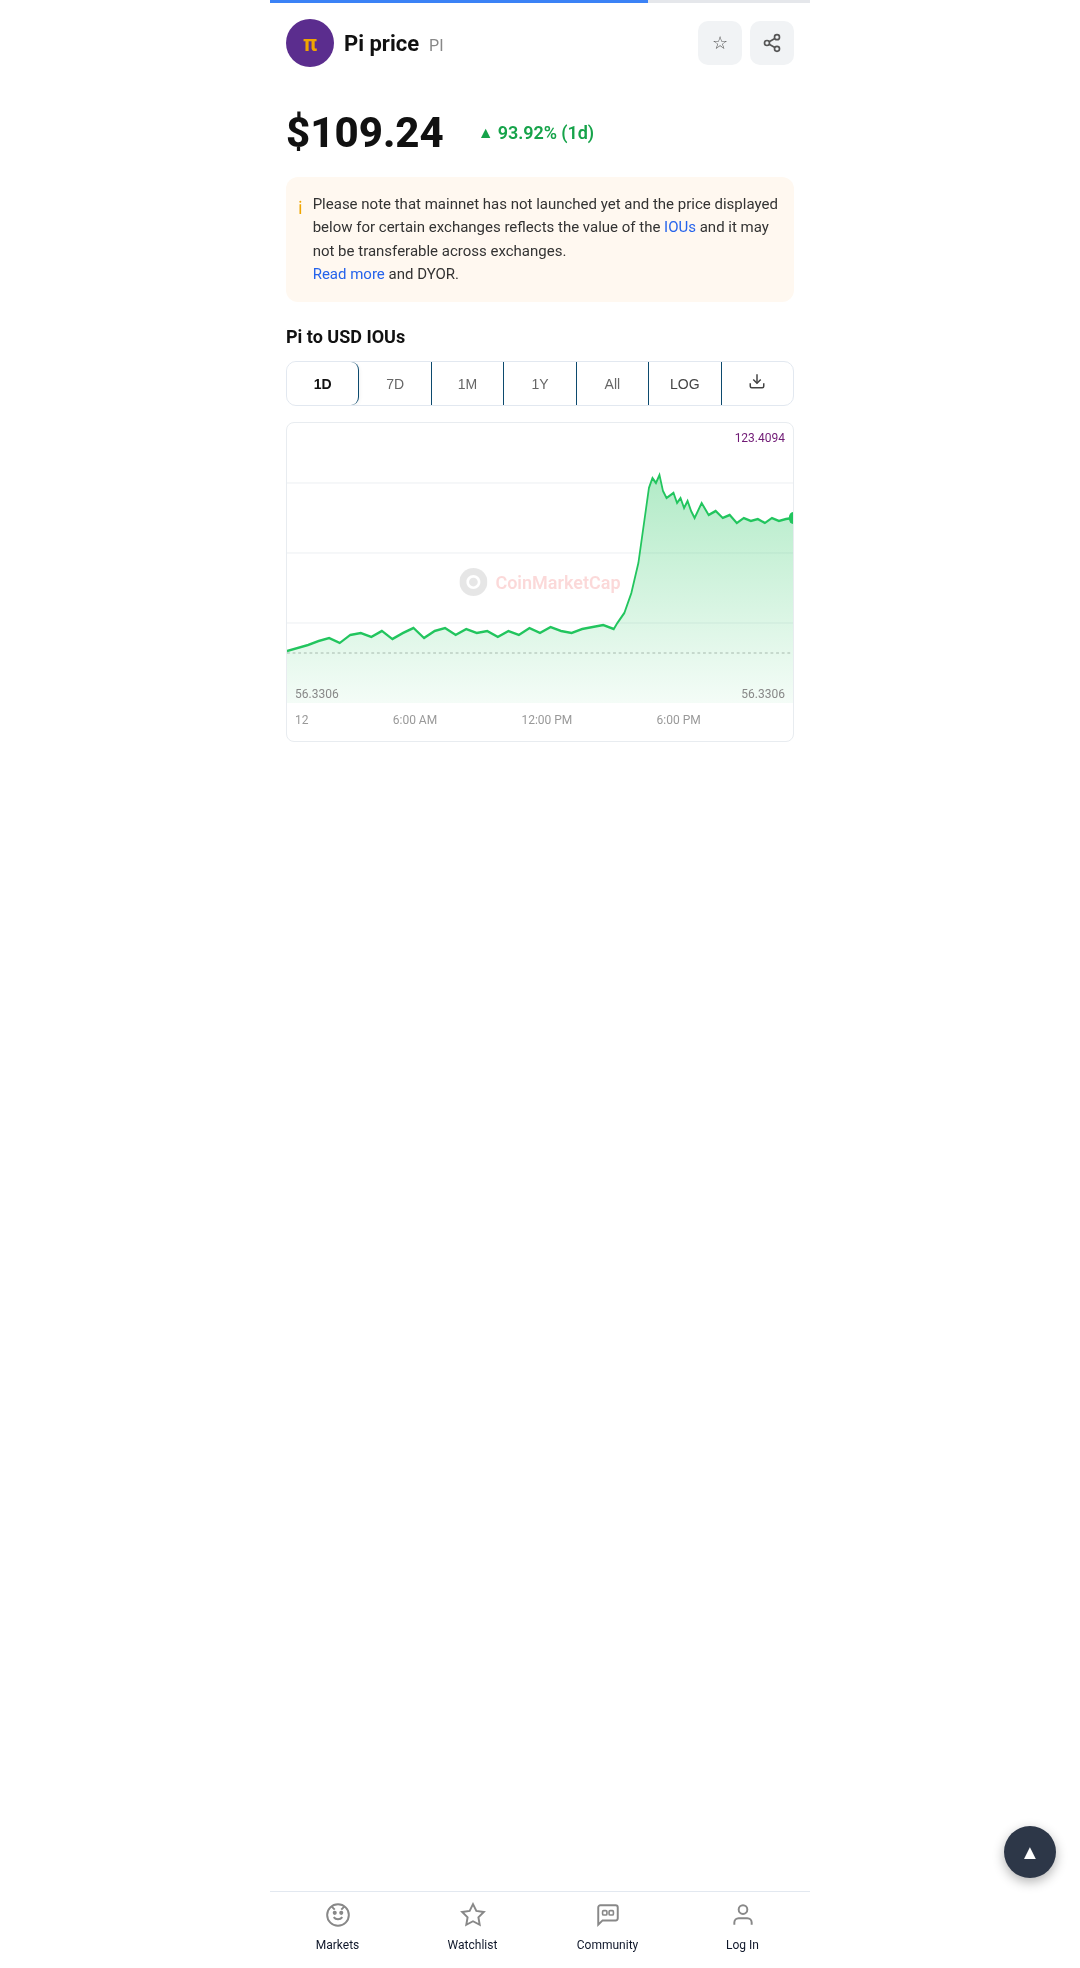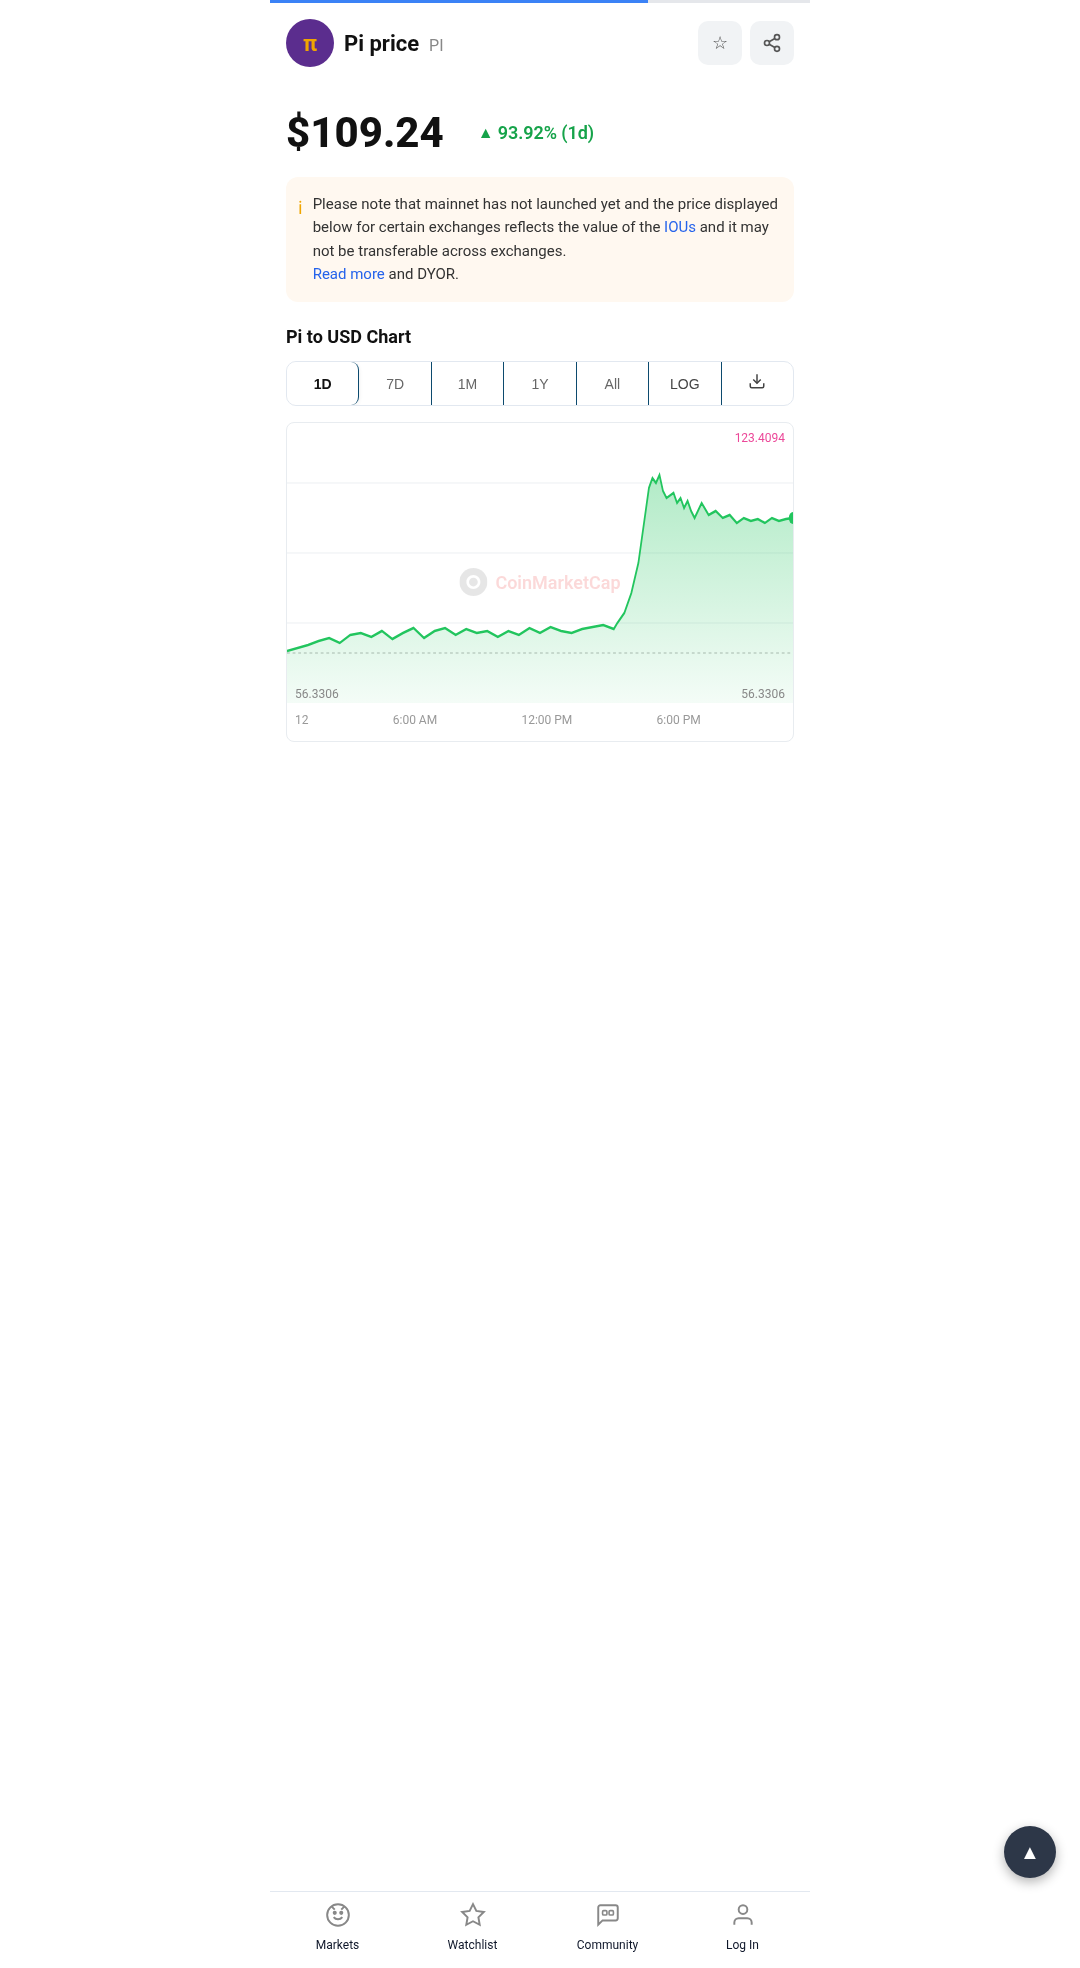--- a/index.html
+++ b/index.html
@@ -184,21 +184,21 @@
       border: 1px solid #e8ecf0;
       border-radius: 8px;
       overflow: hidden;
       background: #fff;
     }
     .chart-label-top {
       position: absolute;
       top: 8px;
       right: 8px;
       font-size: 12px;
-      color: #ec4899;
+      color: #701a75;
     }
     .chart-label-bottom {
       position: absolute;
       bottom: 40px;
       left: 8px;
       font-size: 12px;
       color: #888;
     }
     .chart-label-bottom-right {
       position: absolute;
@@ -343,21 +343,21 @@
   <div class="notice-box">
     <span class="notice-icon">ℹ</span>
     <div class="notice-text">
       <span>Please note that mainnet has not launched yet and the price displayed below for certain exchanges reflects the value of the </span><a class="notice-link" href="#">IOUs</a><span> and it may not be transferable across exchanges.</span>
       <br>
       <a class="notice-link" href="#">Read more</a><span> and DYOR.</span>
     </div>
   </div>
 
   <div class="chart-section">
-    <div class="chart-title">Pi to USD Chart</div>
+    <div class="chart-title">Pi to USD IOUs</div>
 
     <div class="timeframe-tabs">
       <button class="timeframe-tab active">1D</button>
       <button class="timeframe-tab">7D</button>
       <button class="timeframe-tab">1M</button>
       <button class="timeframe-tab">1Y</button>
       <button class="timeframe-tab">All</button>
       <button class="timeframe-tab log-tab">LOG</button>
       <button class="timeframe-tab download-tab">
         <svg width="18" height="18" viewBox="0 0 24 24" fill="none" stroke="currentColor" stroke-width="2">

